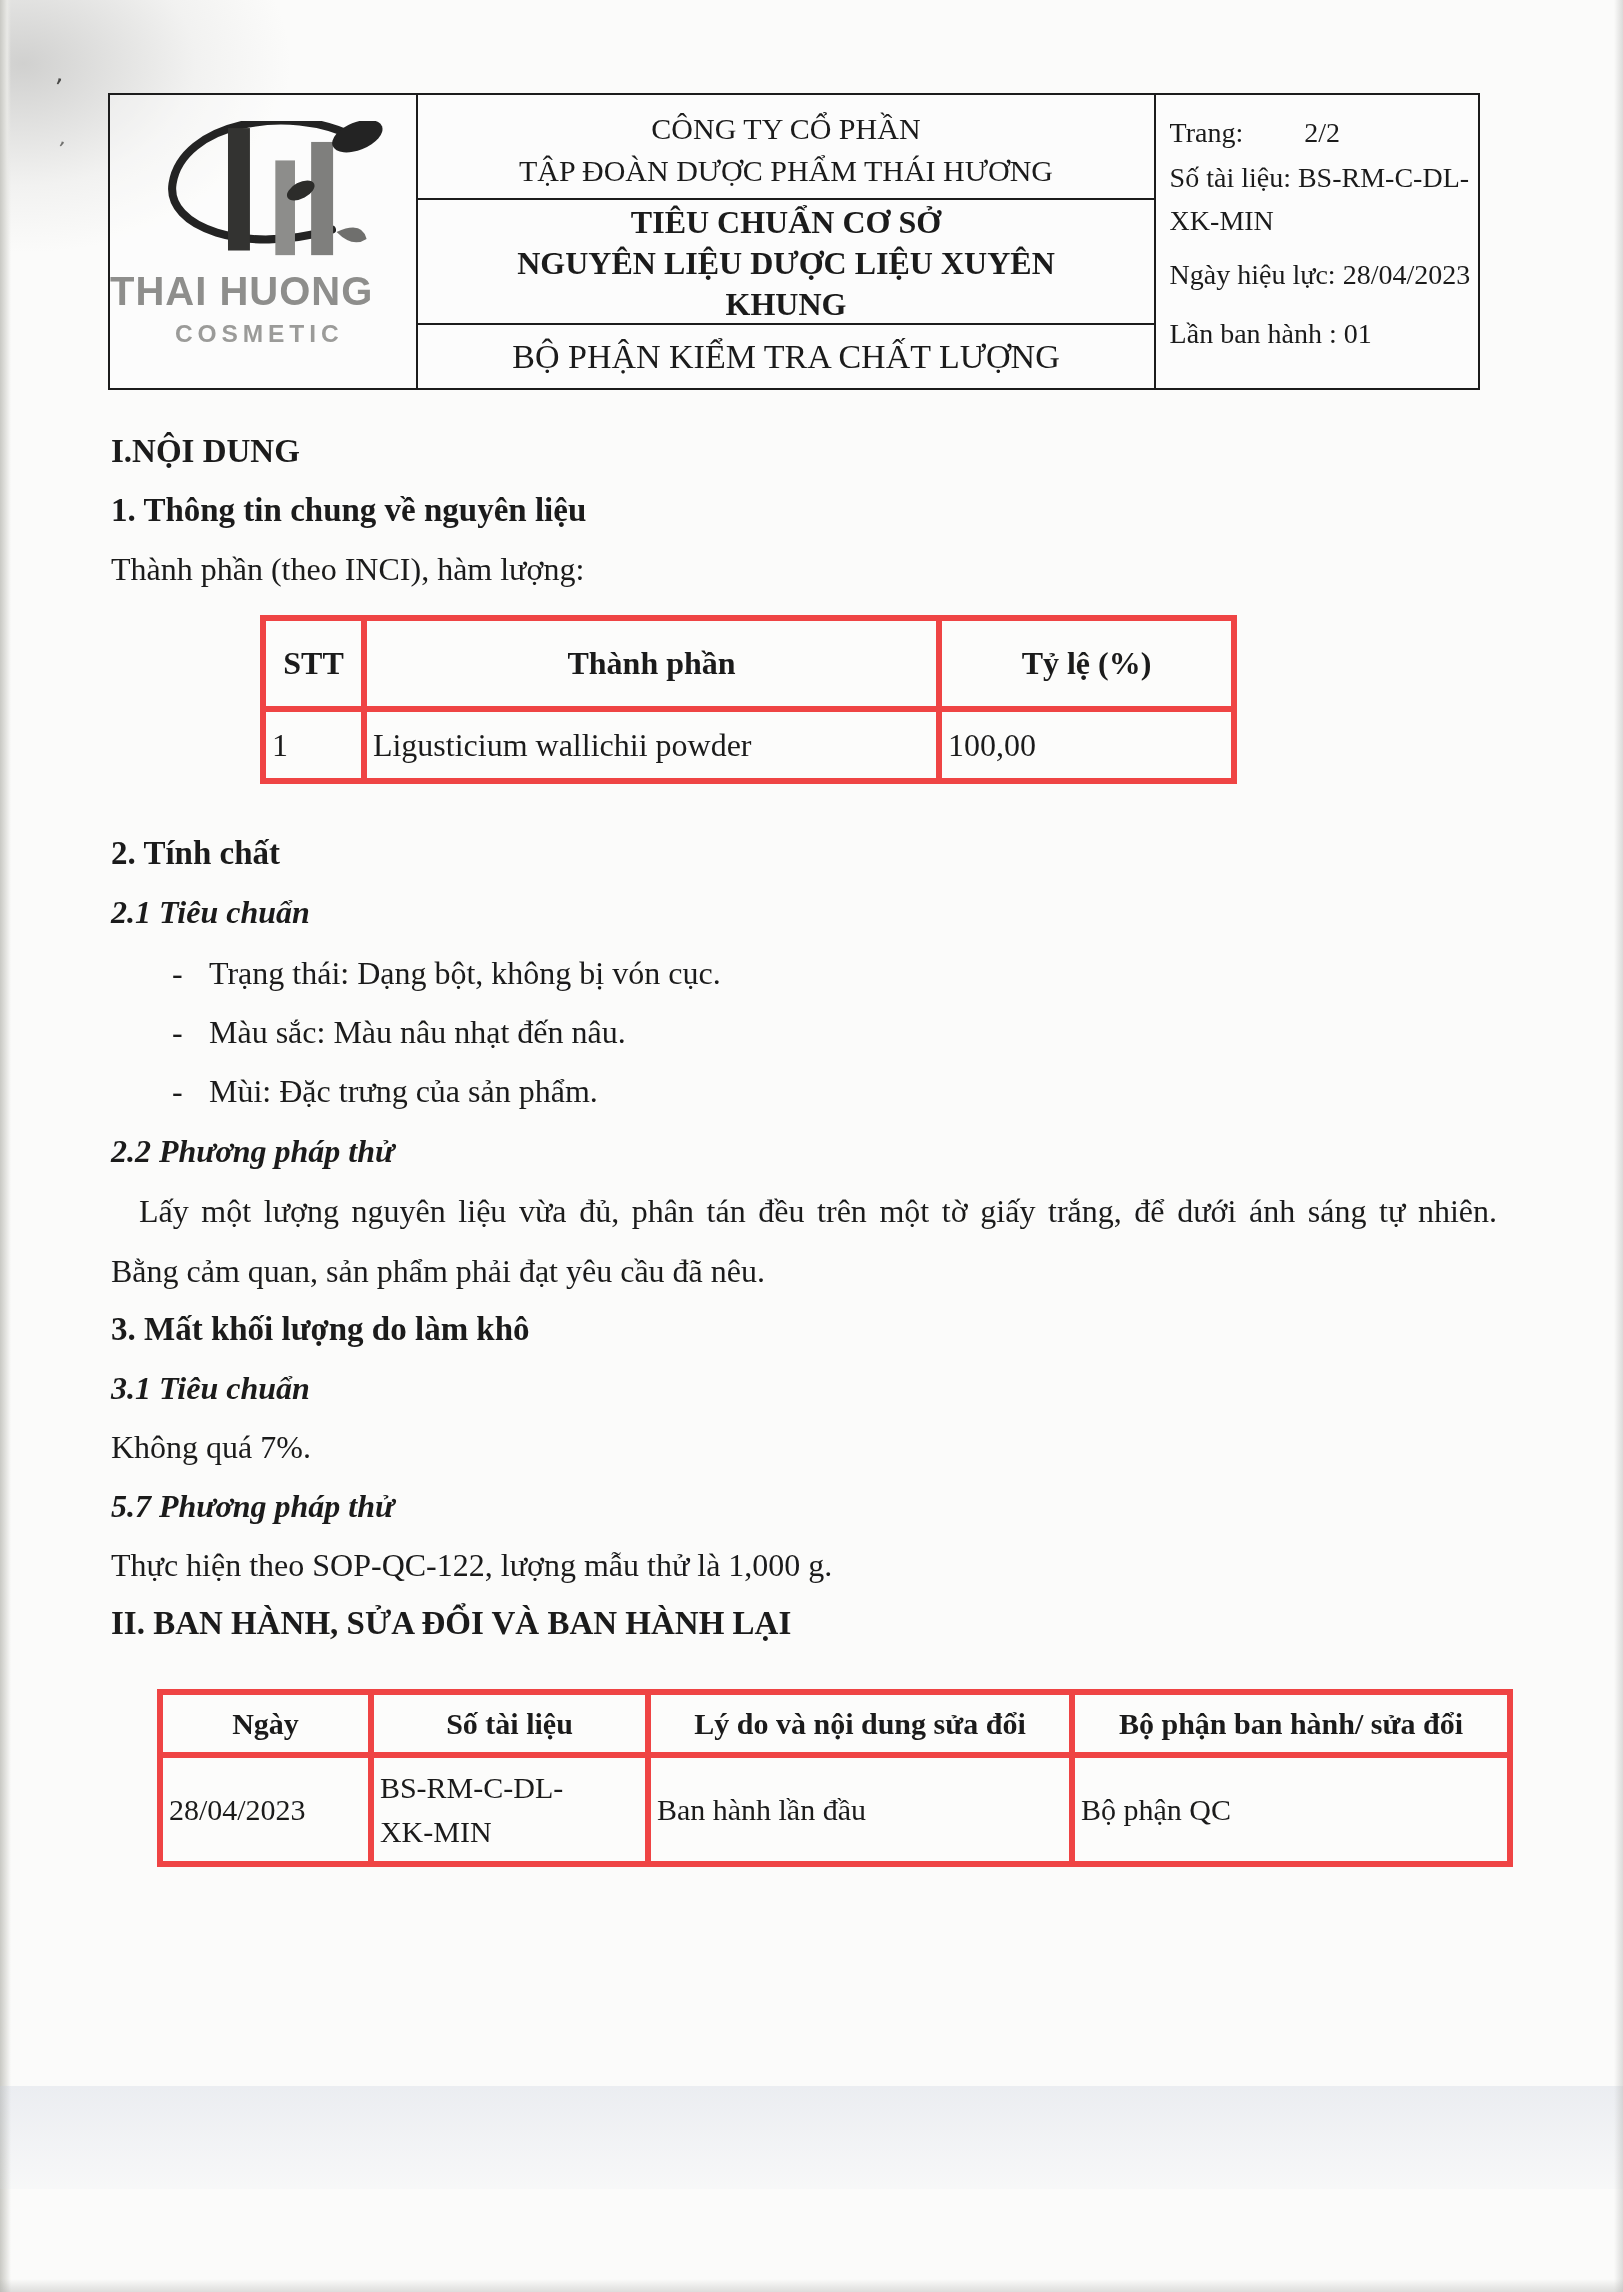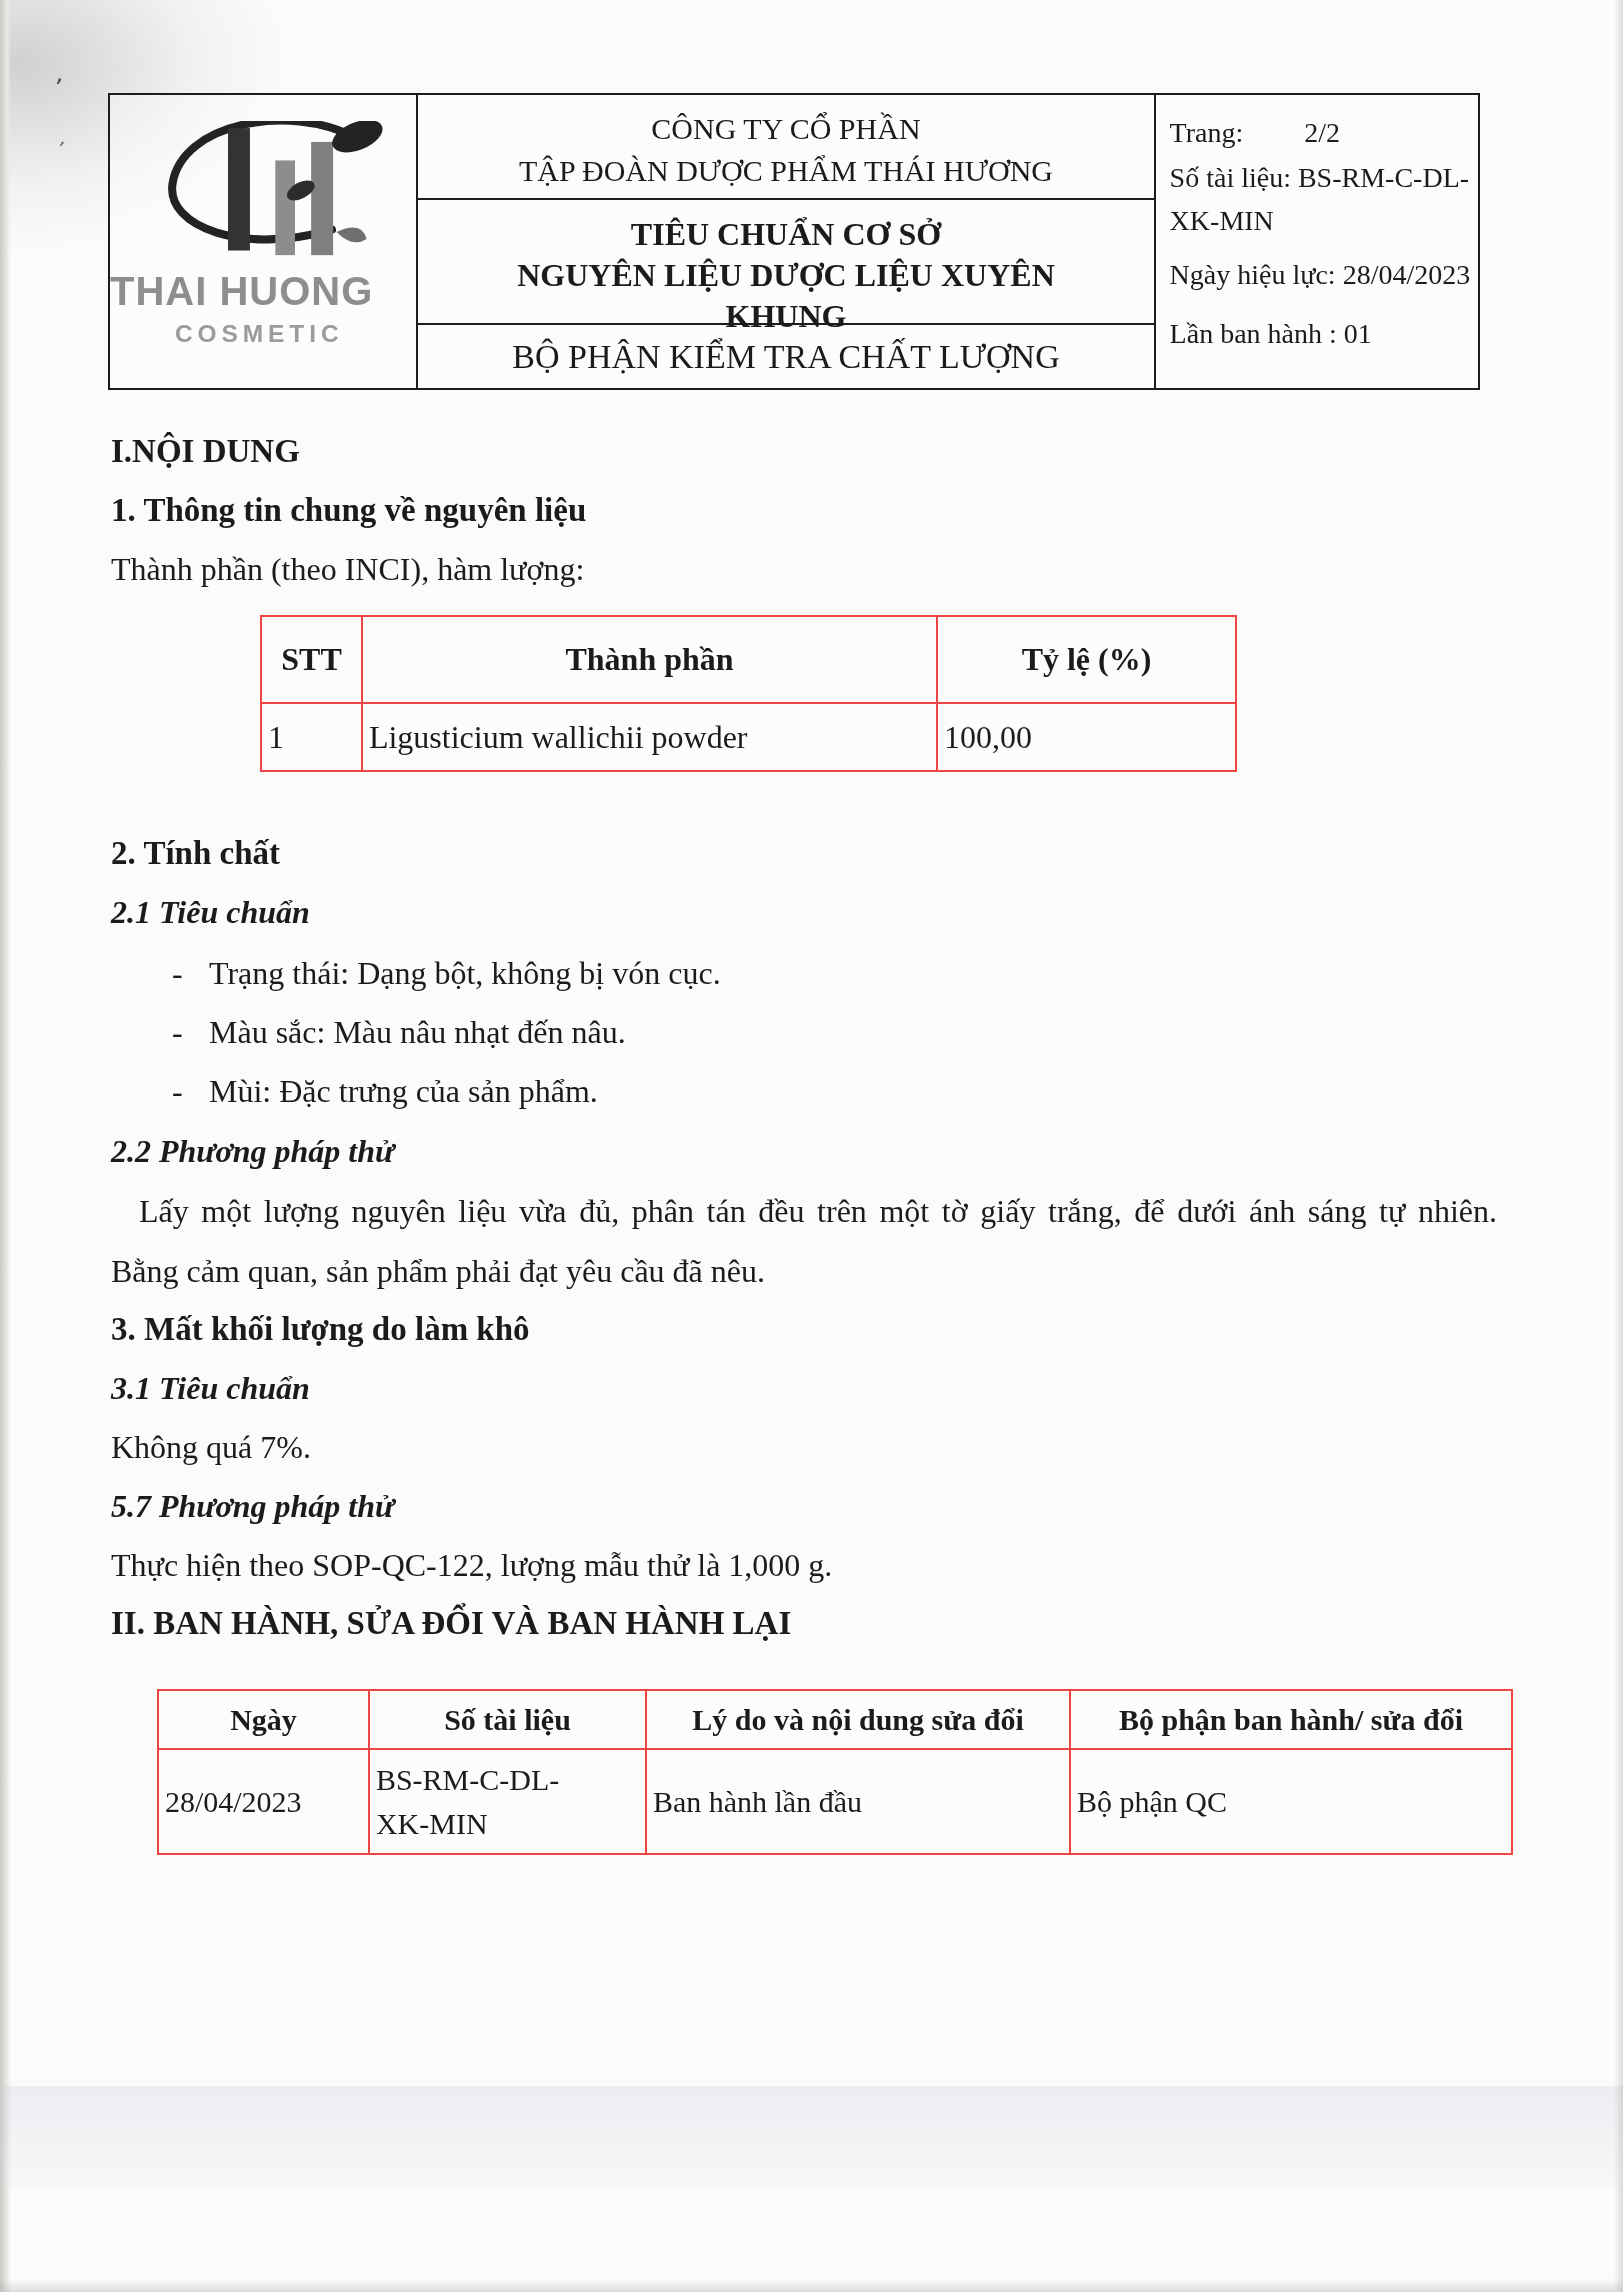--- a/index.html
+++ b/index.html
@@ -33,40 +33,40 @@
     font-family:"Liberation Sans",sans-serif;font-weight:bold;font-size:40px;
     color:#8e8e8c;letter-spacing:1px;}
   .logo-sub{position:absolute;left:65px;top:225px;
     font-family:"Liberation Sans",sans-serif;font-weight:bold;font-size:24.5px;
     color:#9b9b99;letter-spacing:4.9px;}
   .hdr-center{width:798px;border-right:2.9px solid #1c1c1c;box-sizing:border-box;
     display:flex;flex-direction:column;text-align:center;}
   .hdr-company{height:105px;border-bottom:2px solid #1c1c1c;box-sizing:border-box;
     font-size:30px;line-height:42px;padding-top:12.7px;}
   .hdr-title{height:125px;border-bottom:2px solid #1c1c1c;box-sizing:border-box;
-    font-weight:bold;font-size:32px;line-height:41px;padding-top:14px;}
+    font-weight:bold;font-size:32px;line-height:41px;padding-top:2px;}
   .hdr-dept{flex:1;font-size:34px;display:flex;align-items:center;justify-content:center;}
   .hdr-meta{flex:1;box-sizing:border-box;padding:15.7px 7.8px 0 13.7px;font-size:28px;line-height:43px;}
   .meta-line{white-space:nowrap;}
   .meta-page .meta-value{margin-left:61px;}
   .meta-doc{margin-top:2px;}
   .meta-eff{margin-top:11.8px;}
   .meta-issue{margin-top:15.7px;}
 
   
   .tblock{position:absolute;left:111px;font-size:32px;line-height:37px;white-space:nowrap;}
   .b{font-weight:bold;font-size:33px;}
   .bi{font-weight:bold;font-style:italic;}
   .bullet{display:flex;}
   .bullet .dash{width:37px;padding-left:61px;}
   .justified{white-space:normal;width:1358px;text-align:justify;text-align-last:justify;margin-left:28px;}
 
   
   table{border-collapse:collapse;table-layout:fixed;position:absolute;background:rgba(255,255,255,0.3);}
-  td,th{border:2px solid #ef4444;vertical-align:middle;padding:0 5.9px;
+  td,th{border:6px solid #ef4444;vertical-align:middle;padding:0 5.9px;
     overflow:hidden;}
   .tbl1{left:260px;top:615px;width:977px;font-size:32px;border:2.9px solid #1c1c1c;}
   .tbl1 th{height:85px;font-weight:bold;}
   .tbl1 td{height:66px;}
   .tbl2{left:157px;top:1689px;width:1356px;font-size:30px;border:2.9px solid #1c1c1c;}
   .tbl2 th{height:57px;font-weight:bold;}
   .tbl2 td{height:103px;line-height:44px;}
 </style>
 </head>
 <body>

